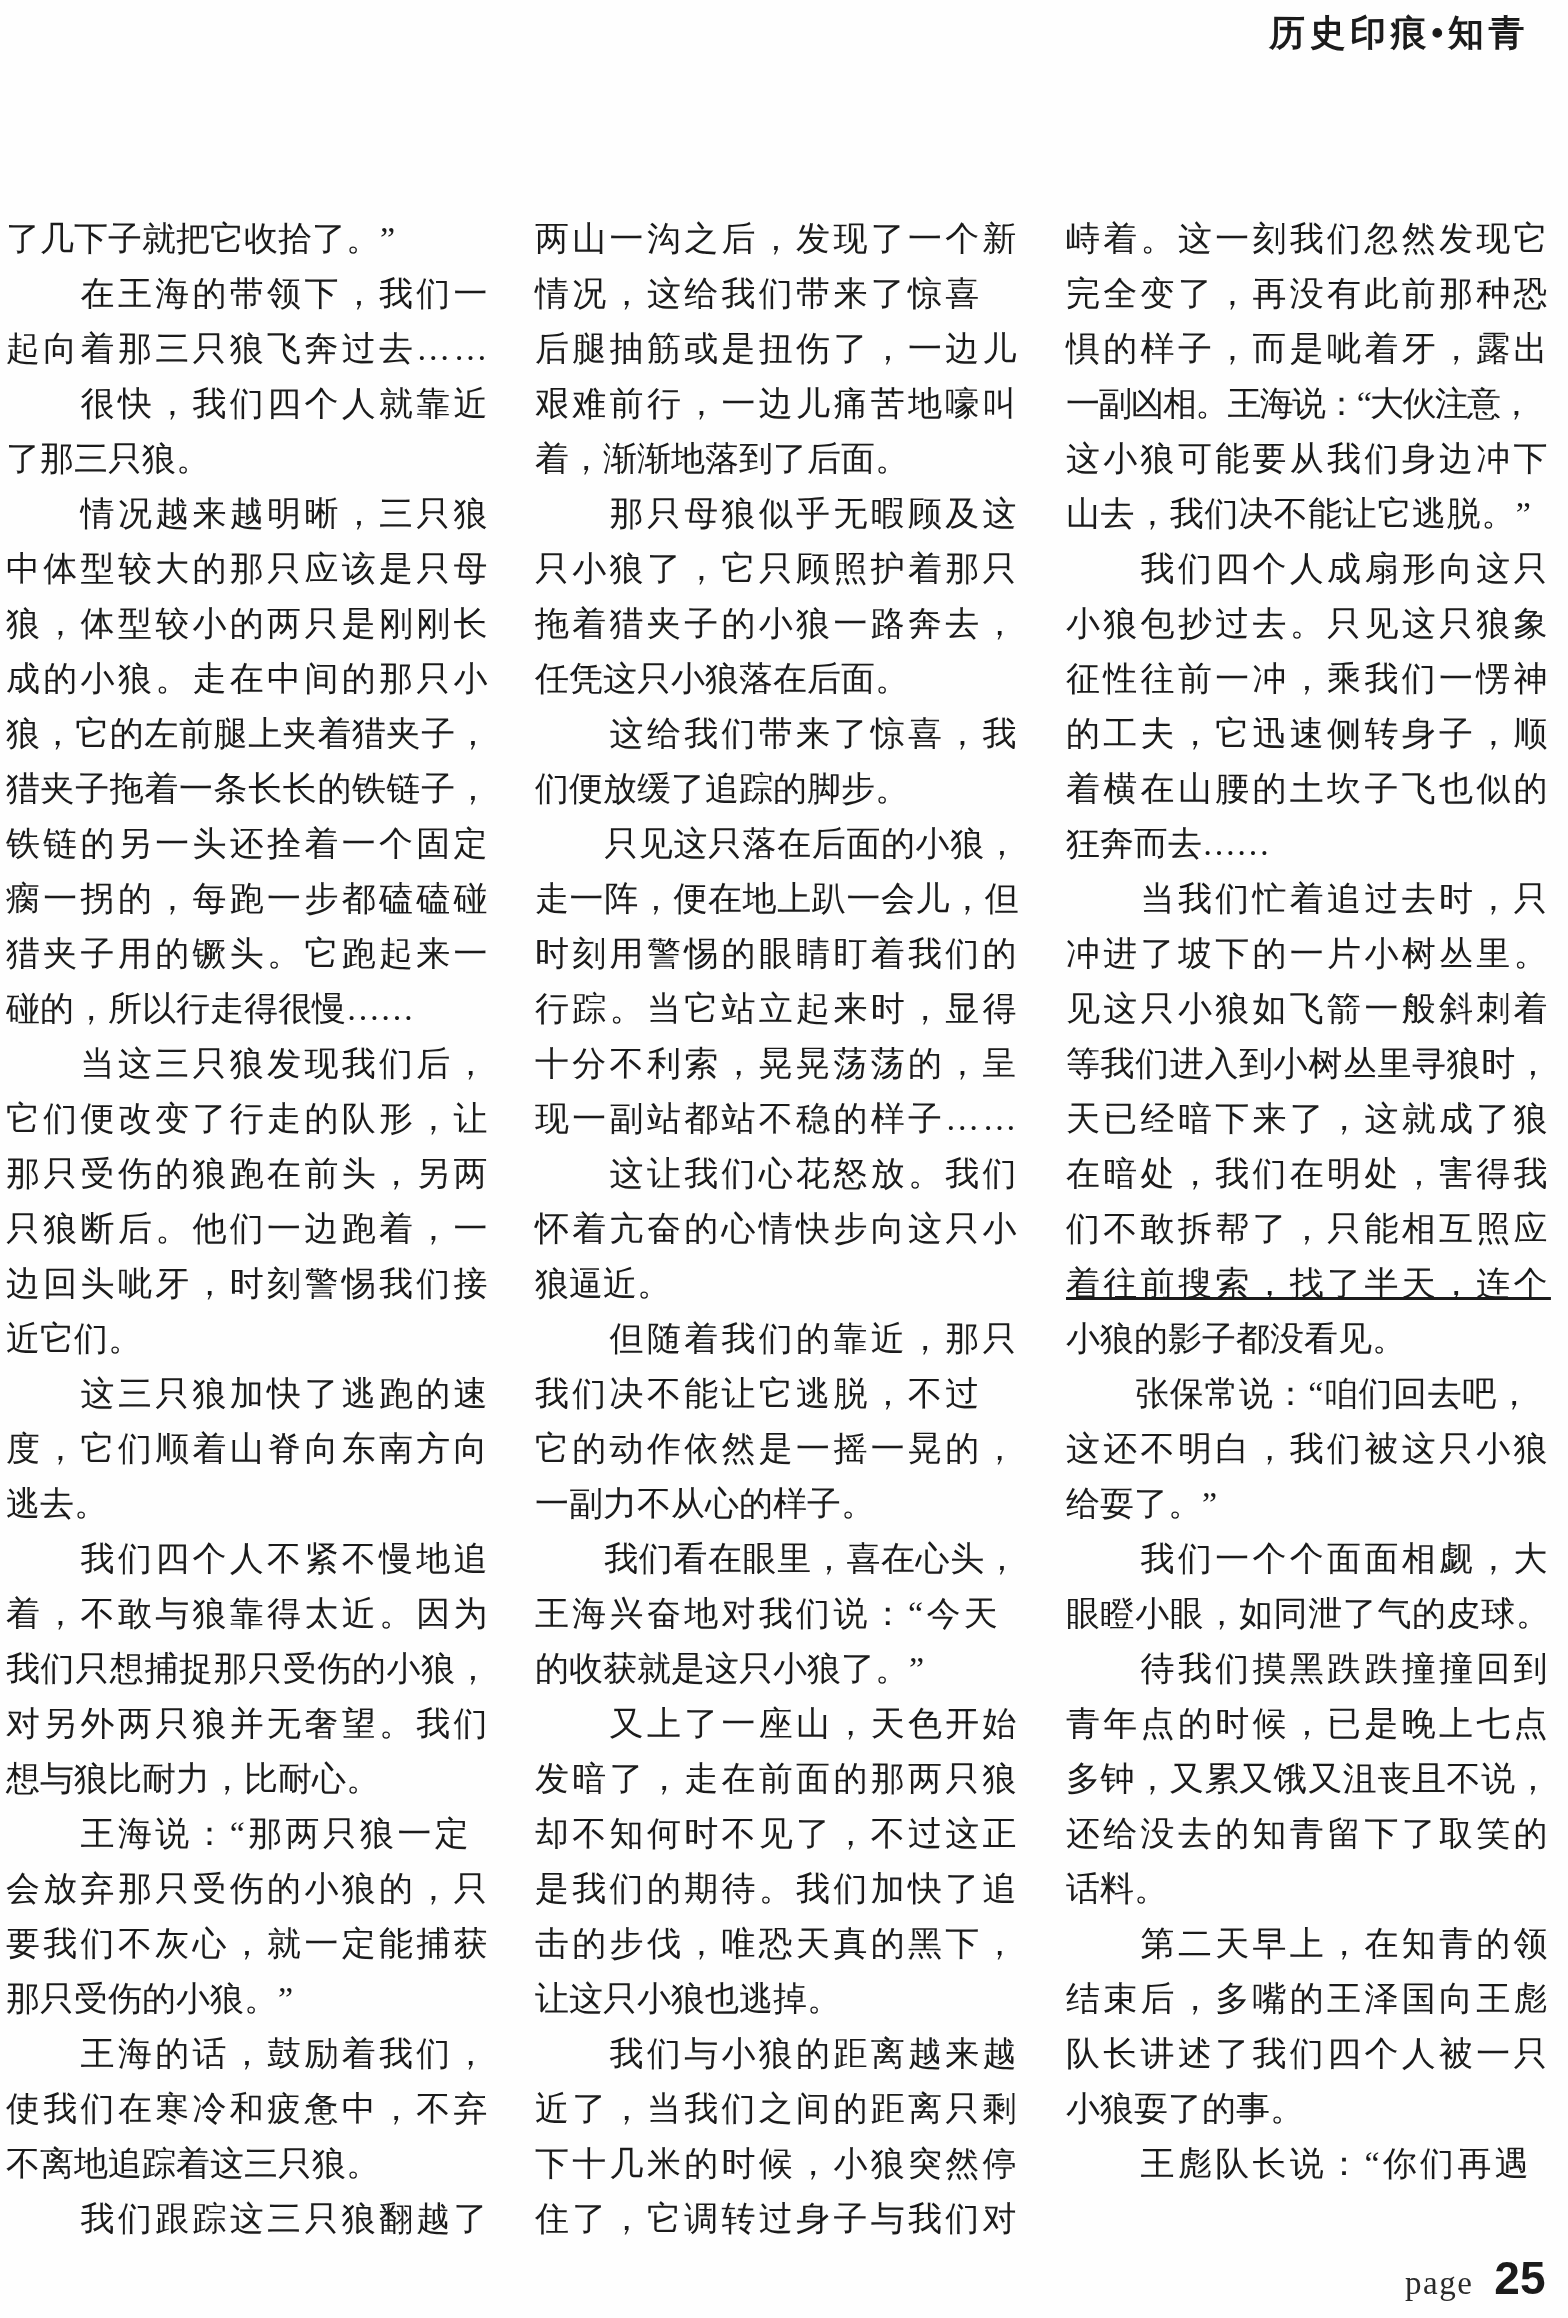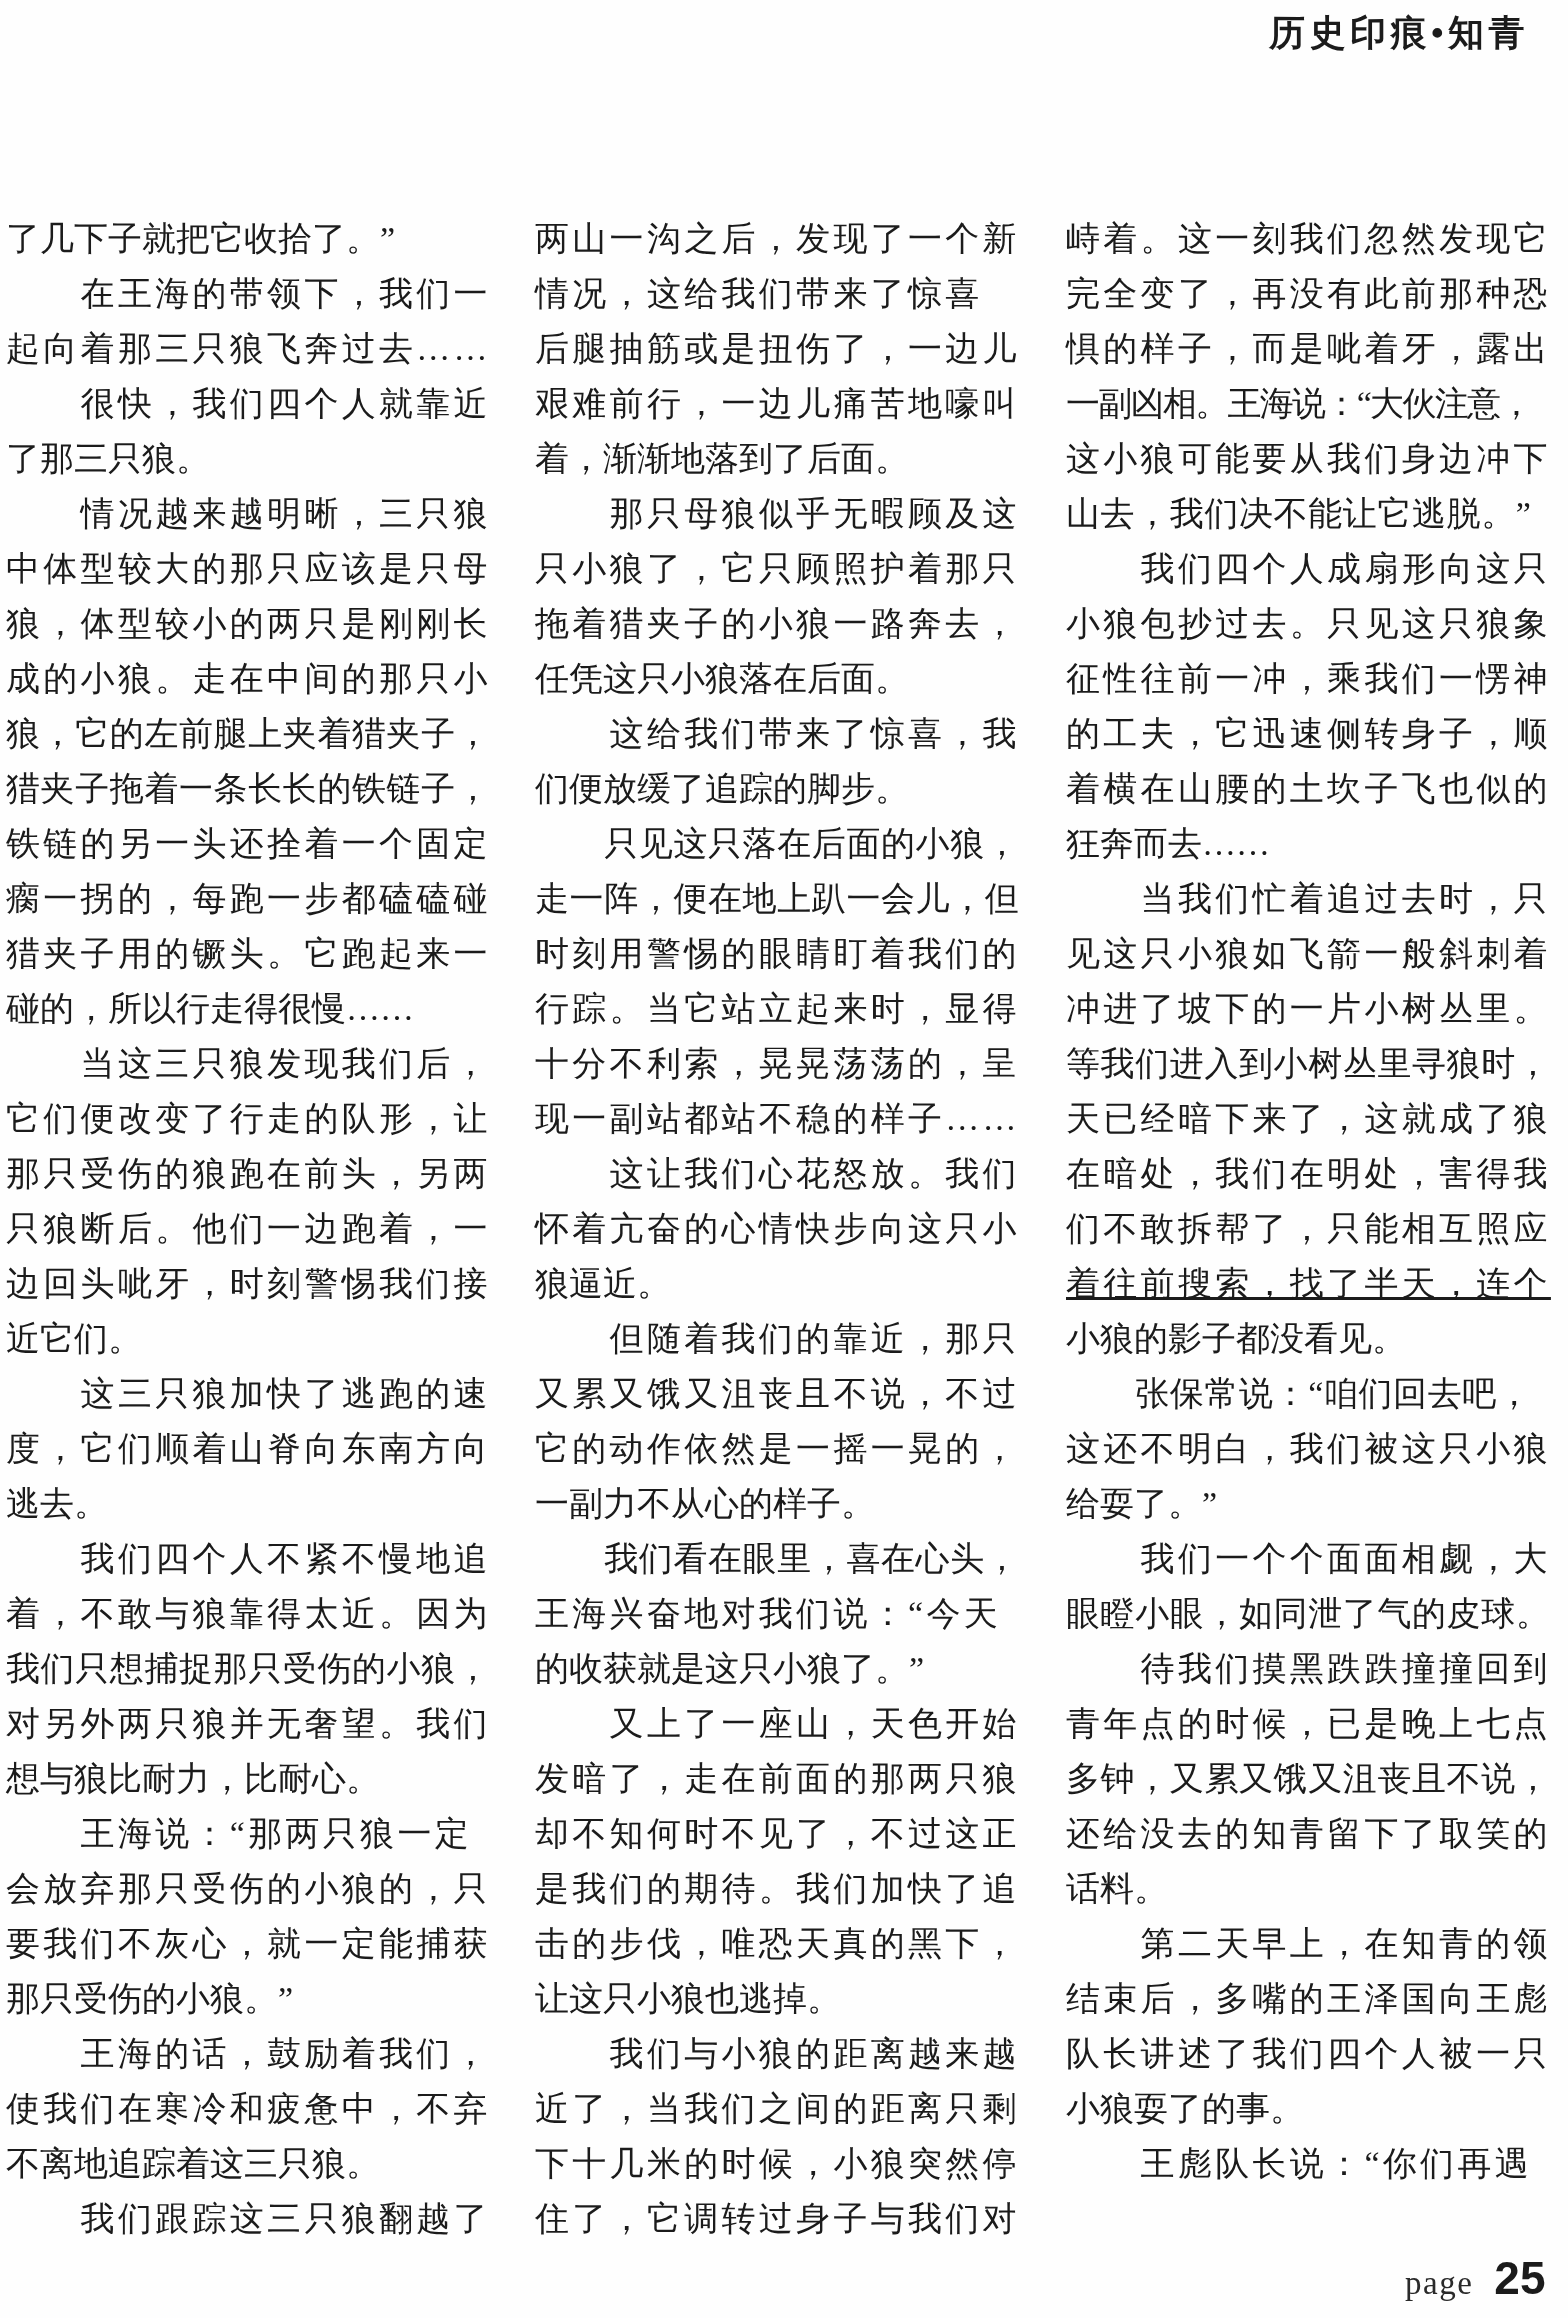--- a/index.html
+++ b/index.html
@@ -129,21 +129,21 @@
       <div class="line" style="letter-spacing: 0.6px;">　　只见这只落在后面的小狼，</div>
       <div class="line" style="letter-spacing: 0.6px;">走一阵，便在地上趴一会儿，但</div>
       <div class="line" style="letter-spacing: 3.3px;">时刻用警惕的眼睛盯着我们的</div>
       <div class="line" style="letter-spacing: 3.3px;">行踪。当它站立起来时，显得</div>
       <div class="line" style="letter-spacing: 3.3px;">十分不利索，晃晃荡荡的，呈</div>
       <div class="line" style="letter-spacing: 3.3px;">现一副站都站不稳的样子……</div>
       <div class="line" style="letter-spacing: 3.3px;">　　这让我们心花怒放。我们</div>
       <div class="line" style="letter-spacing: 3.3px;">怀着亢奋的心情快步向这只小</div>
       <div class="line">狼逼近。</div>
       <div class="line" style="letter-spacing: 3.3px;">　　但随着我们的靠近，那只</div>
-      <div class="line" style="letter-spacing: 3.3px;">又累又饿又沮丧且不说，不过</div>
+      <div class="line" style="letter-spacing: 3.3px;">我们决不能让它逃脱，不过</div>
       <div class="line" style="letter-spacing: 3.3px;">它的动作依然是一摇一晃的，</div>
       <div class="line">一副力不从心的样子。</div>
       <div class="line" style="letter-spacing: 0.6px;">　　我们看在眼里，喜在心头，</div>
       <div class="line" style="letter-spacing: 3.3px;">王海兴奋地对我们说：“今天</div>
       <div class="line">的收获就是这只小狼了。”</div>
       <div class="line" style="letter-spacing: 3.3px;">　　又上了一座山，天色开始</div>
       <div class="line" style="letter-spacing: 3.3px;">发暗了，走在前面的那两只狼</div>
       <div class="line" style="letter-spacing: 3.3px;">却不知何时不见了，不过这正</div>
       <div class="line" style="letter-spacing: 3.3px;">是我们的期待。我们加快了追</div>
       <div class="line" style="letter-spacing: 3.3px;">击的步伐，唯恐天真的黑下，</div>
@@ -160,22 +160,22 @@
       <div class="line" style="letter-spacing: -1.7px;">一副凶相。王海说：“大伙注意，</div>
       <div class="line" style="letter-spacing: 3.3px;">这小狼可能要从我们身边冲下</div>
       <div class="line" style="letter-spacing: 0.6px;">山去，我们决不能让它逃脱。”</div>
       <div class="line" style="letter-spacing: 3.3px;">　　我们四个人成扇形向这只</div>
       <div class="line" style="letter-spacing: 3.3px;">小狼包抄过去。只见这只狼象</div>
       <div class="line" style="letter-spacing: 3.3px;">征性往前一冲，乘我们一愣神</div>
       <div class="line" style="letter-spacing: 3.3px;">的工夫，它迅速侧转身子，顺</div>
       <div class="line" style="letter-spacing: 3.3px;">着横在山腰的土坎子飞也似的</div>
       <div class="line">狂奔而去……</div>
       <div class="line" style="letter-spacing: 3.3px;">　　当我们忙着追过去时，只</div>
+      <div class="line" style="letter-spacing: 3.3px;">冲进了坡下的一片小树丛里。</div>
       <div class="line" style="letter-spacing: 3.3px;">见这只小狼如飞箭一般斜刺着</div>
-      <div class="line" style="letter-spacing: 3.3px;">冲进了坡下的一片小树丛里。</div>
       <div class="line" style="letter-spacing: 0.6px;">等我们进入到小树丛里寻狼时，</div>
       <div class="line" style="letter-spacing: 3.3px;">天已经暗下来了，这就成了狼</div>
       <div class="line" style="letter-spacing: 3.3px;">在暗处，我们在明处，害得我</div>
       <div class="line" style="letter-spacing: 3.3px;">们不敢拆帮了，只能相互照应</div>
       <div class="line" style="letter-spacing: 3.3px; text-decoration: underline;">着往前搜索，找了半天，连个</div>
       <div class="line">小狼的影子都没看见。</div>
       <div class="line" style="letter-spacing: 0.6px;">　　张保常说：“咱们回去吧，</div>
       <div class="line" style="letter-spacing: 3.3px;">这还不明白，我们被这只小狼</div>
       <div class="line">给耍了。”</div>
       <div class="line" style="letter-spacing: 3.3px;">　　我们一个个面面相觑，大</div>

